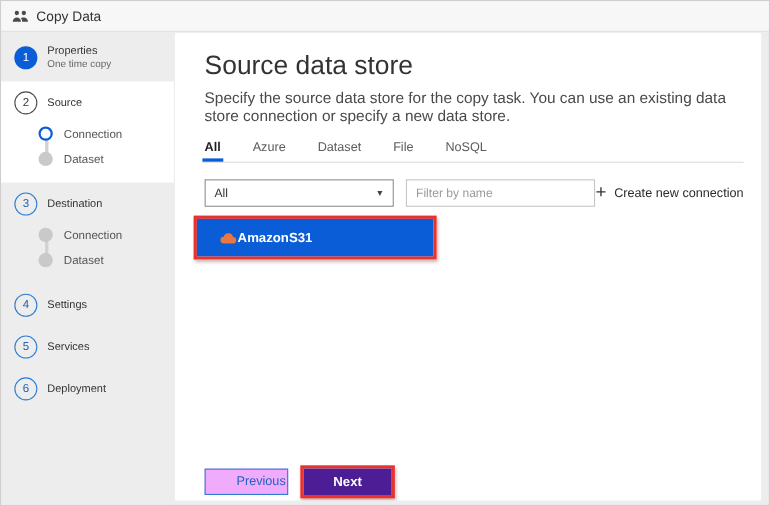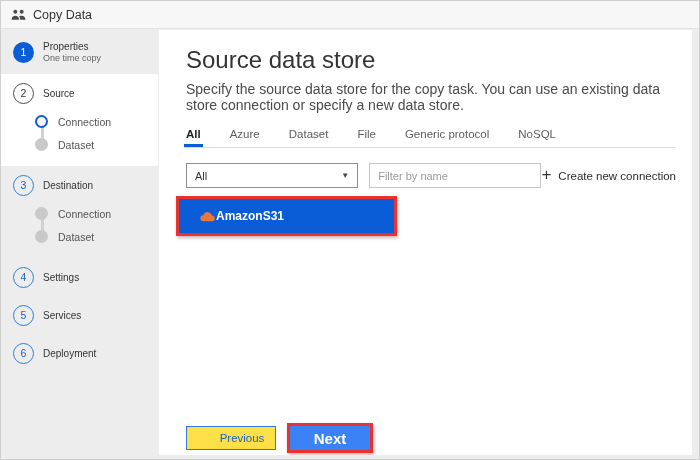--- a/index.html
+++ b/index.html
@@ -44,23 +44,23 @@
   .filter-input::placeholder{color:#9a9a9a;}
   .create-new{margin-left:auto;display:flex;align-items:center;gap:7px;font-size:11.5px;color:#2b2b2b;cursor:pointer;white-space:nowrap;}
   .plus-glyph{font-size:17px;font-weight:300;color:#333;line-height:1;margin-top:-2px;}
 
   .list-area{margin:8px 0 0 17px;}
   .annotation{display:inline-block;border:3px solid #e8322e;box-shadow:1px 2px 3px rgba(120,40,40,0.35);}
   .connection-item{width:215px;height:34px;background:#0a5dd6;display:flex;align-items:center;padding-left:20px;box-sizing:border-box;cursor:pointer;}
   .connection-name{color:#fff;font-size:12px;font-weight:600;}
 
   .footer{position:absolute;left:27px;bottom:2px;display:flex;align-items:center;}
-  .btn-previous{width:90px;height:24px;background:#fde047;border:1px solid #2f7ed3;color:#1e62c0;font-size:11.5px;font-family:inherit;cursor:pointer;padding-left:28px;}
+  .btn-previous{width:76px;height:24px;background:#f0abfc;border:1px solid #2f7ed3;color:#1e62c0;font-size:11.5px;font-family:inherit;cursor:pointer;padding-left:28px;}
   .next-annotation{margin-left:11px;border:3px solid #e8322e;box-shadow:1px 2px 3px rgba(120,40,40,0.35);}
-  .btn-next{display:block;width:80px;height:24px;background:#3b82f6;color:#fff;border:none;font-size:15px;font-weight:600;font-family:inherit;cursor:pointer;}
+  .btn-next{display:block;width:80px;height:24px;background:#4c1d95;color:#fff;border:none;font-size:12px;font-weight:600;font-family:inherit;cursor:pointer;}
 </style>
 </head>
 <body>
 
 <div class="window">
 
   <div class="titlebar">
     <span class="app-icon">
       <svg width="15" height="12" viewBox="0 0 16 12" fill="#4a4a4a">
         <circle cx="4.6" cy="2.6" r="2.1"></circle>
@@ -143,21 +143,20 @@
 
   <div class="main">
     <div class="page-title">Source data store</div>
     <div class="page-desc">Specify the source data store for the copy task. You can use an existing data store connection or specify a new data store.</div>
 
     <div class="tabs">
       <div class="tab active">All</div>
       <div class="tab">Azure</div>
       <div class="tab">Dataset</div>
       <div class="tab">File</div>
-      <div class="tab">Generic protocol</div>
       <div class="tab">NoSQL</div>
     </div>
 
     <div class="controls">
       <div class="select-box">
         <span>All</span>
         <span class="select-caret">▼</span>
       </div>
       <input class="filter-input" type="text" placeholder="Filter by name" style="">
       <div class="create-new">

